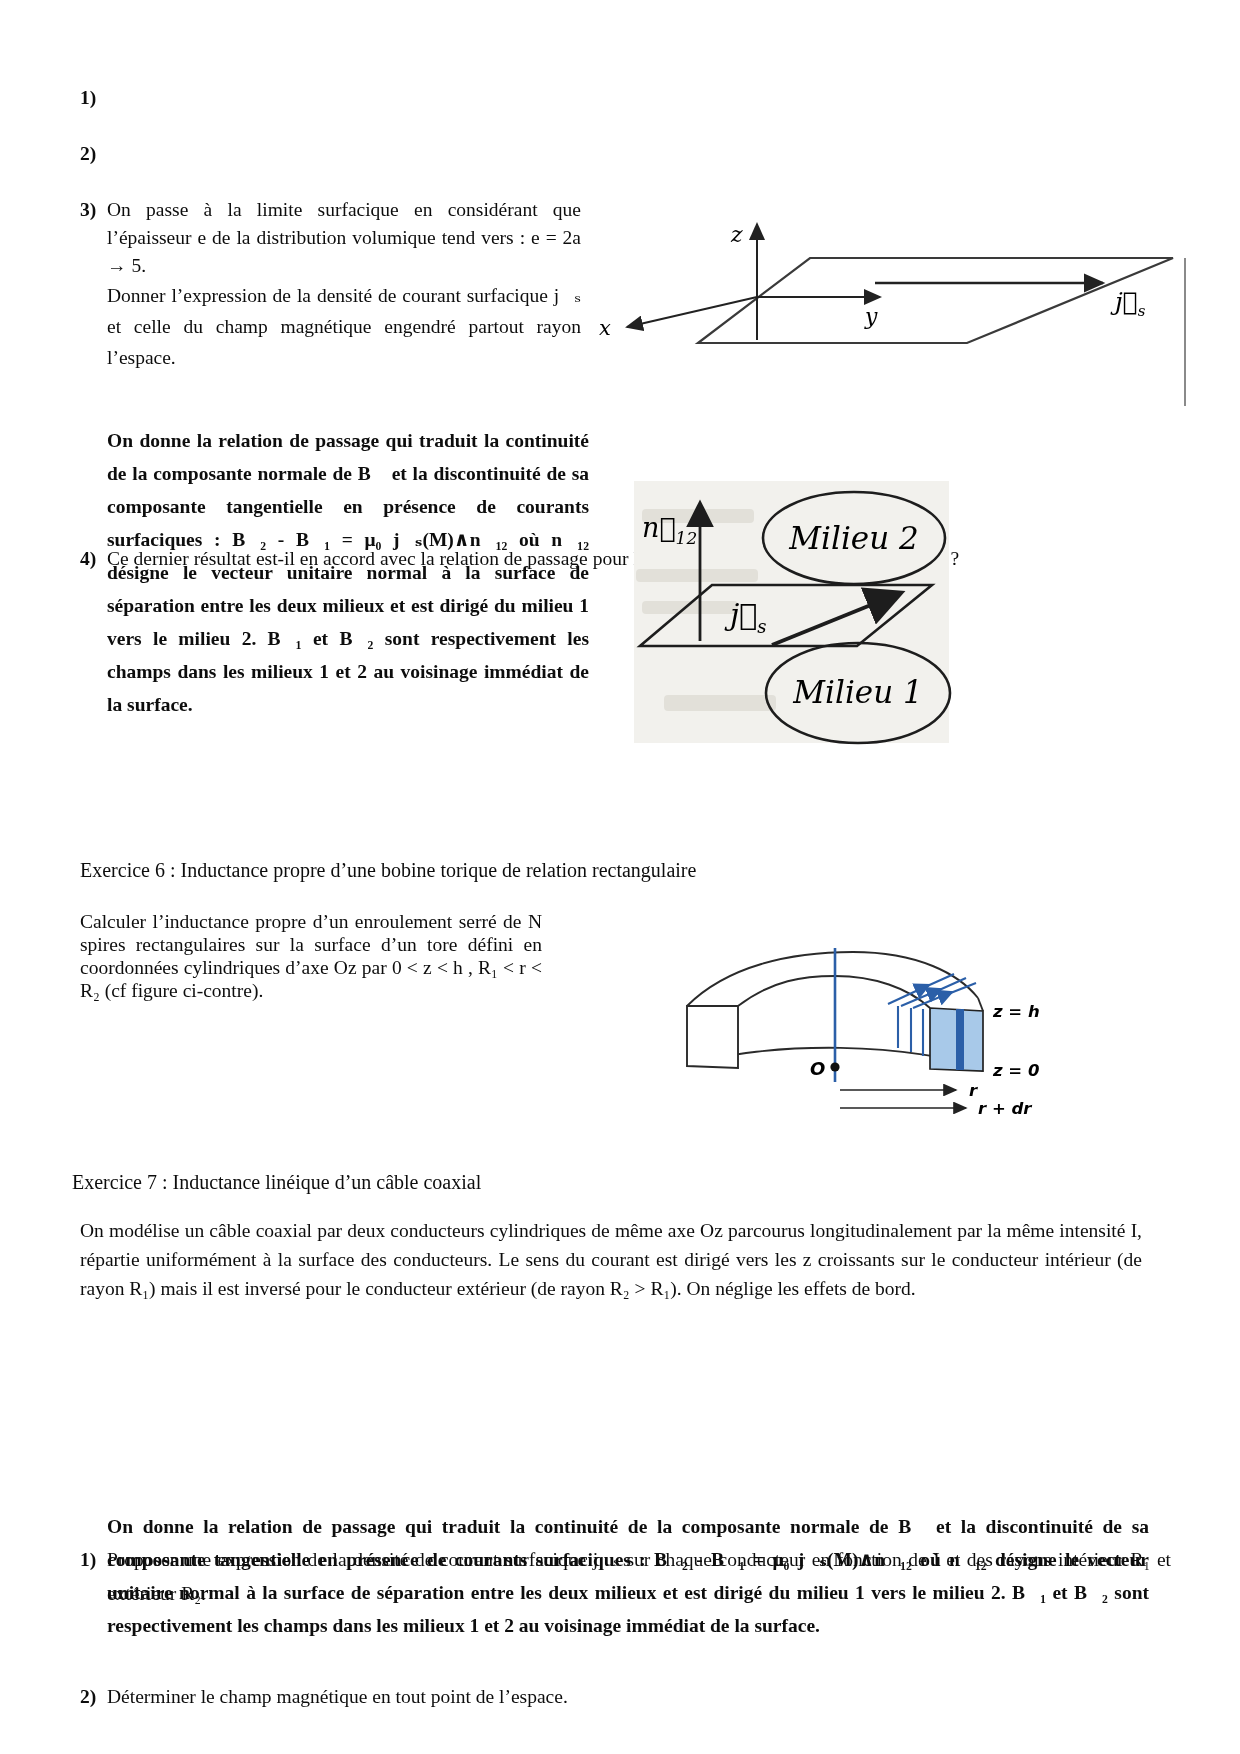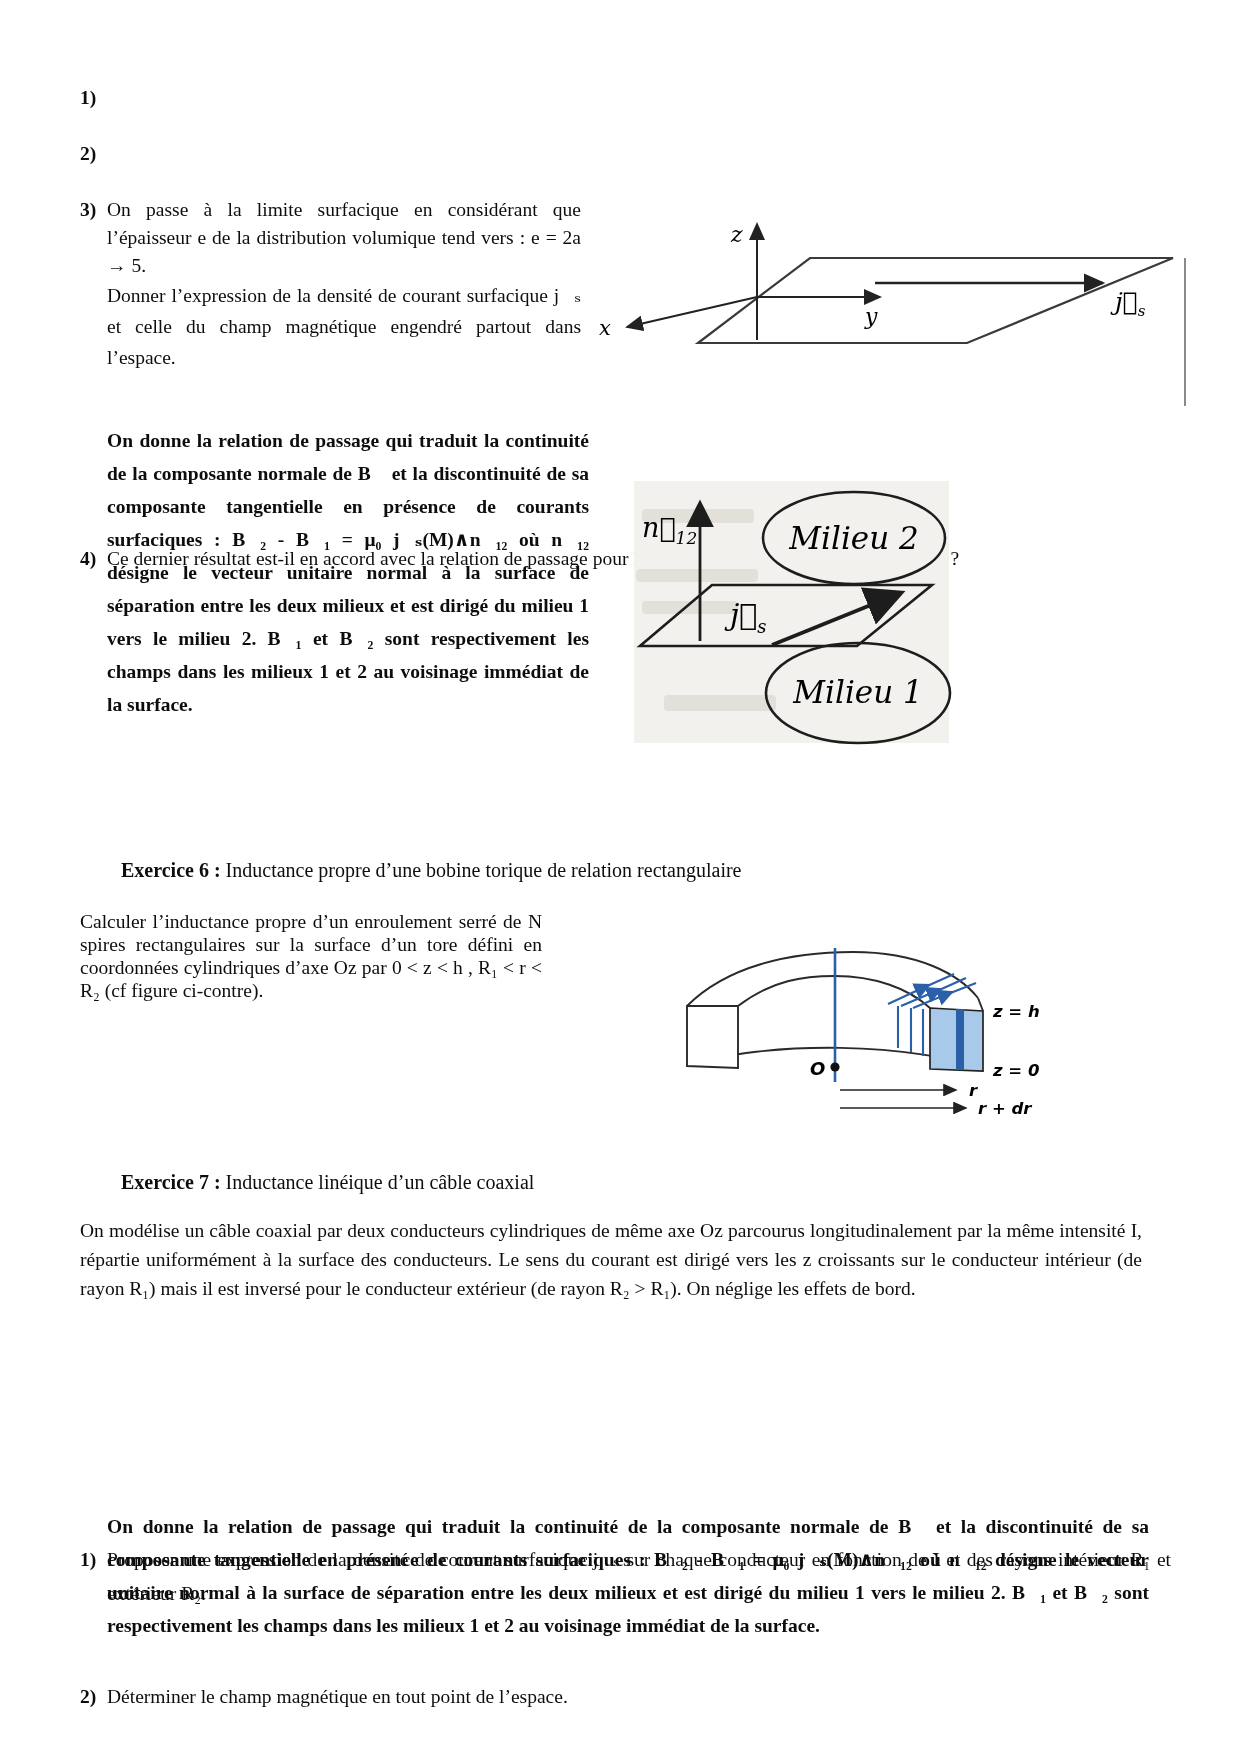--- a/index.html
+++ b/index.html
@@ -5,21 +5,21 @@
   html,body{margin:0;padding:0;background:#e8e8e8;}
   .page{
     position:relative; width:1240px; height:1754px; background:#ffffff;
     font-family:"Liberation Serif","DejaVu Serif",serif; color:#0d0d0d;
     overflow:hidden; margin:0 auto;
   }
   .tblock{position:absolute; font-size:19.5px; line-height:28px; text-align:justify;}
   .item{padding-left:27px; position:relative;}
   .item .num{position:absolute; left:0; top:0; font-weight:bold;}
   .heading{font-size:20px; text-align:left;}
-  .heading .hbold{font-weight:bold;margin-left:41px;}
+  .heading .hbold{font-weight:normal;}
   .lh30{line-height:23px;}
   .lh31{line-height:31px;}
   .lh33{line-height:33px;font-weight:bold;}
   .lh34{line-height:34px;}
   svg{position:absolute; overflow:visible;}
   svg text{font-family:"DejaVu Serif","Liberation Serif",serif;}
   .figlabel-sans{font-family:"DejaVu Sans","Liberation Sans",sans-serif; font-style:italic; font-weight:bold;}
   .it{font-style:italic;}
   .scanline{position:absolute; background:#8a8a8a;}
 </style>
@@ -32,21 +32,21 @@
     <span class="num">1)</span>
   </div>
 
   <div class="tblock item" style="top:140px; left:80px; width:1056px;">
     <span class="num">2)</span>
   </div>
 
   <div class="tblock item" style="top:196px; left:80px; width:474px;">
     <span class="num">3)</span>
     <div>On passe à la limite surfacique en considérant que l’épaisseur e de la distribution volumique tend vers : e = 2a → 5.</div>
-    <div class="lh31">Donner l’expression de la densité de courant surfacique j⃗ₛ et celle du champ magnétique engendré partout dans l’espace.</div>
+    <div class="lh31">Donner l’expression de la densité de courant surfacique j⃗ₛ et celle du champ magnétique engendré partout rayon l’espace.</div>
   </div>
 
   <svg style="left:585px; top:188px;" width="595" height="160" viewBox="0 0 595 160">
     <defs>
       <marker id="ahA" markerWidth="10" markerHeight="8" refX="8" refY="4" orient="auto">
         <path d="M0,0 L9,4 L0,8 Z" fill="#222"></path>
       </marker>
     </defs>
     <polygon points="225,70 588,70 382,155 113,155" fill="#ffffff" stroke="#3a3a3a" stroke-width="2.2"></polygon>
     <line x1="172" y1="152" x2="172" y2="36" stroke="#222" stroke-width="2" marker-end="url(#ahA)"></line>
@@ -132,21 +132,21 @@
     <circle cx="213" cy="139" r="4.6" fill="#111"></circle>
     <text x="188" y="147" font-size="18" class="figlabel-sans">O</text>
     <line x1="218" y1="162" x2="334" y2="162" stroke="#222" stroke-width="1.6" marker-end="url(#ahC)"></line>
     <text x="347" y="168" font-size="16.5" class="figlabel-sans">r</text>
     <line x1="218" y1="180" x2="344" y2="180" stroke="#222" stroke-width="1.6" marker-end="url(#ahC)"></line>
     <text x="356" y="186" font-size="16.5" class="figlabel-sans">r + dr</text>
     <text x="371" y="89" font-size="16.5" class="figlabel-sans">z = h</text>
     <text x="371" y="148" font-size="16.5" class="figlabel-sans">z = 0</text>
   </svg>
 
-  <div class="tblock heading" style="top:1168px; left:80px; width:1060px;">
+  <div class="tblock heading" style="top:1168px; left:72px; width:1060px;">
     <span class="hbold">Exercice 7 :</span><span> Inductance linéique d’un câble coaxial</span>
   </div>
 
   <div class="tblock" style="top:1216px; left:80px; width:1062px; line-height:29px;">On modélise un câble coaxial par deux conducteurs cylindriques de même axe Oz parcourus longitudinalement par la même intensité I, répartie uniformément à la surface des conducteurs. Le sens du courant est dirigé vers les z croissants sur le conducteur intérieur (de rayon R₁) mais il est inversé pour le conducteur extérieur (de rayon R₂ &gt; R₁). On néglige les effets de bord.</div>
 
   <div class="tblock item lh34" style="top:1338px; left:80px; width:1064px;">
     <span class="num">1)</span>
     <span>Proposer une expression de la densité de courant surfacique  j⃗ₛ  sur chaque conducteur en fonction de I et des rayons intérieur R₁ et extérieur R₂.</span>
   </div>
 

